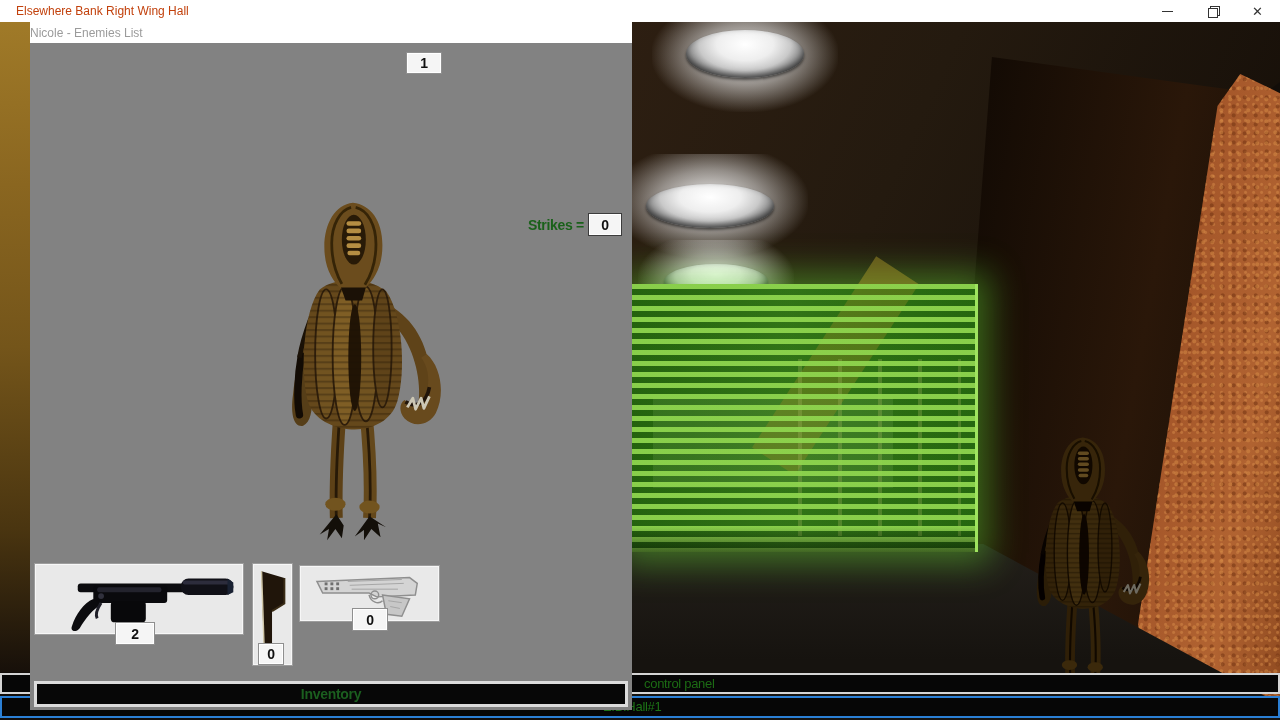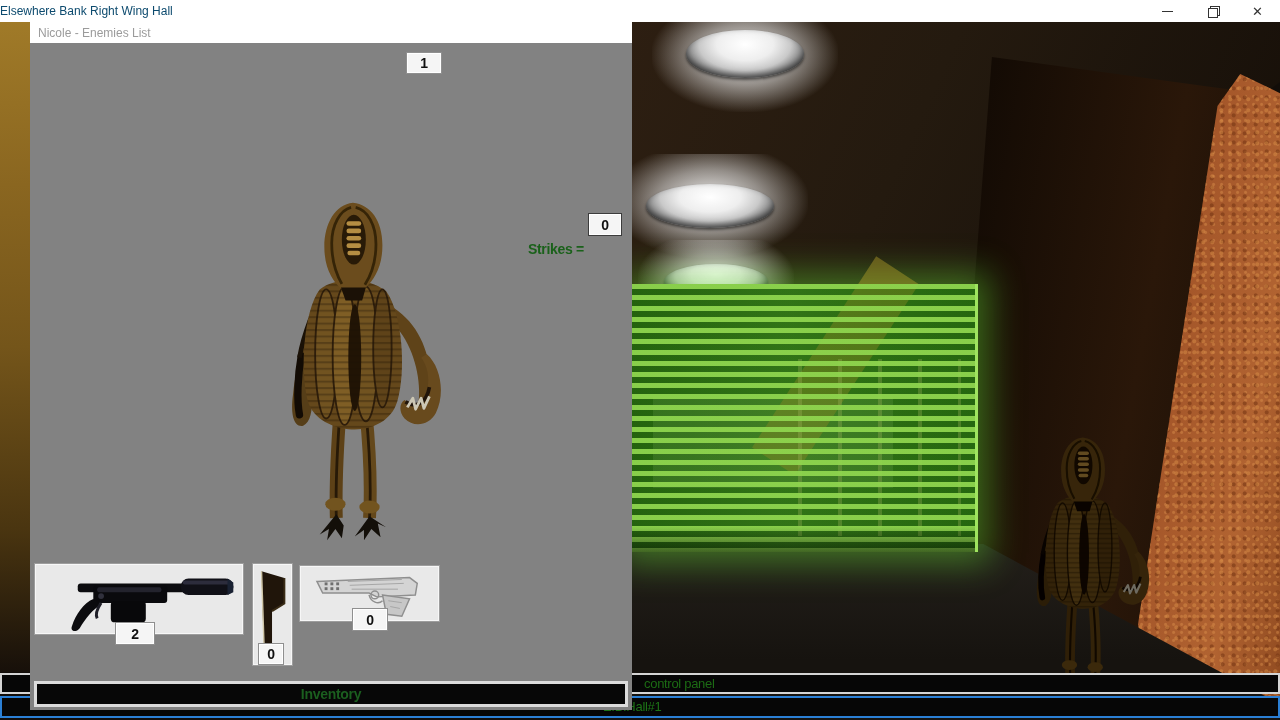--- a/index.html
+++ b/index.html
@@ -3,21 +3,21 @@
 <meta charset="utf-8">
 <style>
   * { margin:0; padding:0; box-sizing:border-box; }
   html,body { width:1280px; height:720px; overflow:hidden; background:#000;
               font-family:"Liberation Sans", sans-serif; }
   #stage { position:relative; width:1280px; height:720px; background:#0d0a07; overflow:hidden; }
 
   
   .titlebar { position:absolute; top:0; left:0; width:1280px; height:22px; background:#ffffff;
               z-index:40; display:flex; align-items:center; }
-  .titlebar .wtitle { font-size:12px; color:#0c4a6e; padding-left:0; flex:1; }
+  .titlebar .wtitle { font-size:12px; color:#c2410c; padding-left:16px; flex:1; }
   .wcontrols { display:flex; align-items:center; height:22px; }
   .wbtn { width:45px; height:22px; display:flex; align-items:center; justify-content:center; color:#333; }
   .min-glyph { width:11px; height:1px; background:#333; display:block; }
   .restore-glyph { position:relative; width:10px; height:10px; display:block; }
   .restore-glyph::before { content:""; position:absolute; left:2px; top:0; width:8px; height:8px; border:1px solid #333; background:#fff; }
   .restore-glyph::after { content:""; position:absolute; left:0; top:2px; width:8px; height:8px; border:1px solid #333; background:#fff; }
   .close-glyph { font-size:13px; line-height:1; color:#333; }
 
   
   .scene { position:absolute; left:0; top:22px; width:1280px; height:698px; background:#120d09; overflow:hidden; z-index:1; }
@@ -78,31 +78,31 @@
                white-space:nowrap; overflow:hidden; }
   .bar-control { top:673px; height:21px; border:2px solid #d4d4d4; color:#1c6b14; }
   .bar-control .bartext { position:absolute; left:642px; top:0; }
   .bar-location { top:696px; height:22px; border:2px solid #2b7fd4; color:#1d7317; }
   .bar-location .bartext { position:absolute; left:601px; top:0; }
 
   
   .panel { position:absolute; left:30px; top:22px; width:602px; height:688px; background:#828282; z-index:10; }
   .panel-titlebar { position:absolute; left:0; top:0; width:602px; height:21px; background:#ffffff;
                     display:flex; align-items:center; }
-  .panel-title { font-size:12px; color:#9b9b9b; padding-left:8px; }
+  .panel-title { font-size:12px; color:#9b9b9b; }
 
   .whitebox { position:absolute; background:#f5f5f5; border:1px solid #8f8f8f;
               display:flex; align-items:center; justify-content:center;
               font-weight:bold; color:#101010; letter-spacing:-0.5px;
               box-shadow:inset 0 0 0 1px #ffffff; }
   .enemy-name-box { left:143px; top:30px; width:216px; height:22px; font-size:15px; }
   .enemy-count-box { left:376px; top:30px; width:36px; height:22px; font-size:14px; }
 
   .strikes-label { position:absolute; left:492px; top:195px; width:62px; text-align:right;
-                   font-size:14px; font-weight:bold; color:#1a611a; letter-spacing:-0.3px;margin-top:24px; }
+                   font-size:14px; font-weight:bold; color:#1a611a; letter-spacing:-0.3px; }
   .strikes-box { left:558px; top:191px; width:34px; height:23px; font-size:14px; border:1px solid #3c3c3c; }
 
   .creature { position:absolute; left:216px; top:160px; width:212px; height:366px; filter:brightness(.92); }
 
   .weapon-tile { position:absolute; background:#e9e9e9; border:1px solid #9d9d9d;
                  box-shadow:inset 0 0 0 1px #f7f7f7; }
   .tile-shotgun { left:4px;   top:541px; width:210px; height:72px; }
   .tile-knife   { left:222px; top:541px; width:41px;  height:103px; }
   .tile-pistol  { left:269px; top:543px; width:141px; height:57px; }
   .count-box { font-size:14px; }

